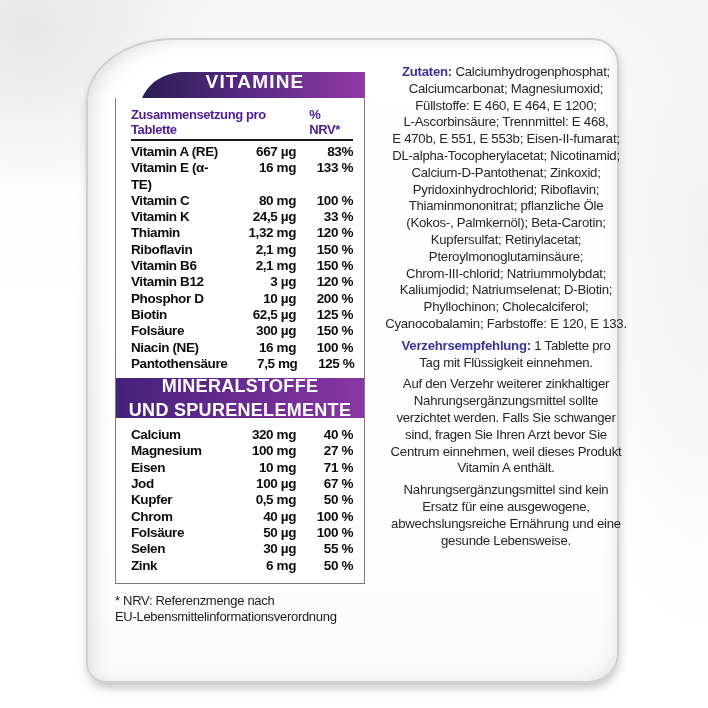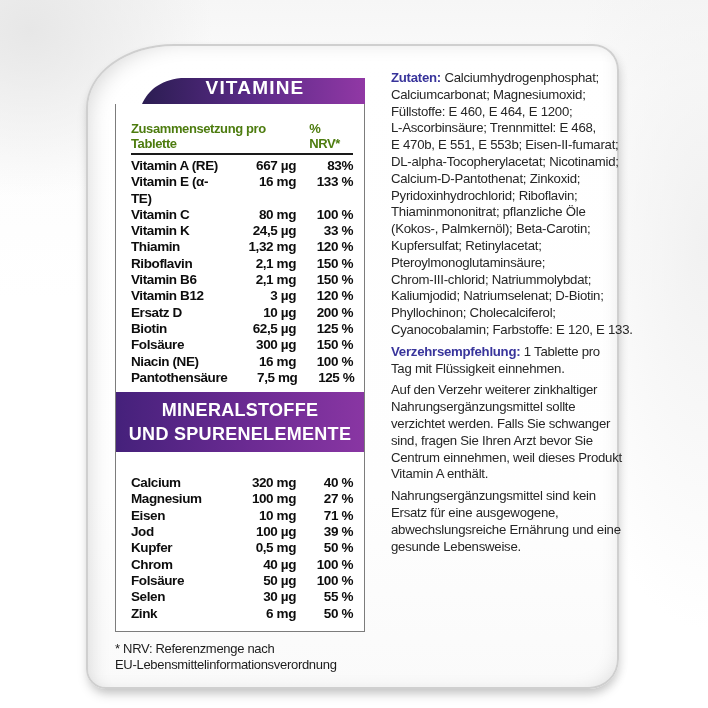--- a/index.html
+++ b/index.html
@@ -9,21 +9,21 @@
     font-family:"Liberation Sans","DejaVu Sans",sans-serif;
   }
   .bg-shade{
     position:absolute;inset:0;
     background:
       radial-gradient(ellipse 260px 240px at 30px 30px, #e7e7e7, rgba(231,231,231,0) 70%),
       radial-gradient(ellipse 200px 520px at 706px 240px, #f1f1f1, rgba(241,241,241,0) 75%),
       linear-gradient(180deg,#f6f6f6 0,#fcfcfc 90px,#ffffff 300px);
   }
   .package{
-    position:absolute;left:86px;top:44px;width:533px;height:645px;
+    position:absolute;left:86px;top:38px;width:533px;height:645px;
     background:linear-gradient(180deg,#ffffff 0,#fefefe 70%,#fafafa 100%);
     border:2px solid #cfcfcf;
     border-radius:88px 26px 30px 20px / 64px 26px 30px 20px;
     box-shadow:0 7px 12px -3px rgba(0,0,0,.22), 3px 3px 8px rgba(0,0,0,.06),
       inset 16px 10px 22px -16px rgba(0,0,0,.16), inset -12px -10px 20px -16px rgba(0,0,0,.12);
     box-sizing:border-box;
   }
   
   .panel{position:absolute;left:27px;top:28px;width:250px;}
   .band-svg{display:block;width:250px;height:30px;}
@@ -31,48 +31,48 @@
   .band-title{
     position:absolute;left:30px;right:0;top:3px;text-align:center;
     color:#ffffff;font-size:19px;font-weight:700;letter-spacing:1.2px;
   }
   .tbox{
     background:#ffffff;
     border-left:1px solid #7c7c7c;border-right:1px solid #7c7c7c;border-bottom:1px solid #7c7c7c;
     box-sizing:border-box;
   }
   .vit-table,.min-table{padding:9px 11px 6px 15px;}
-  .min-table{padding-top:23px;padding-bottom:9px;}
+  .min-table{padding-top:9px;padding-bottom:9px;}
   .thead{
     display:flex;justify-content:space-between;align-items:flex-end;
-    font-size:13px;font-weight:700;color:#4d7c0f;letter-spacing:-0.4px;
-    border-bottom:2px solid #1a1a1a;padding-bottom:2px;margin-bottom:3px;margin-top:8px;
+    font-size:13px;font-weight:700;color:#4c1d95;letter-spacing:-0.4px;
+    border-bottom:2px solid #1a1a1a;padding-bottom:2px;margin-bottom:3px;
   }
   .trow{
     display:grid;grid-template-columns:1fr 70px 57px;
     font-size:13.5px;line-height:16.3px;color:#0d0d0d;letter-spacing:-0.4px;
   }
   .trow .c-label{font-weight:700;}
   .trow .c-amount,.trow .c-nrv{text-align:right;font-weight:600;}
   .tnote{font-size:13.2px;line-height:16.3px;color:#0d0d0d;letter-spacing:-0.4px;}
   .min-band{
-    height:60px;display:flex;flex-direction:column;justify-content:center;align-items:center;
+    height:40px;display:flex;flex-direction:column;justify-content:center;align-items:center;
     background:linear-gradient(90deg,var(--c_mineral_left,#45217b),var(--c_mineral_mid,#6c2b93) 55%,var(--c_mineral_right,#8936a3));
     color:#fff;font-weight:700;font-size:18px;line-height:24px;letter-spacing:0.3px;text-align:center;
   }
   .footnote{
     margin-top:9px;font-size:13px;line-height:16.5px;color:#1c1c1c;letter-spacing:-0.3px;
     white-space:pre-line;
   }
   
   .ingredients{
     position:absolute;left:287px;top:24px;width:262px;
     font-size:13.2px;line-height:16.8px;color:var(--c_text,#262626);letter-spacing:-0.25px;
   }
-  .ingredients p{margin:0 0 5px 16px;white-space:pre-line;}
+  .ingredients p{margin:0 0 5px 0;white-space:pre-line;text-align:center;}
   .plabel{font-weight:700;color:var(--c_label,#38349b);}
 </style>
 </head>
 <body>
 
 <div class="bg-shade"></div>
 
 <div class="package">
 
   <div class="panel">
@@ -139,21 +139,21 @@
     <span class="c-nrv">150 %</span>
   </div>
 
   <div class="trow">
     <span class="c-label">Vitamin B12</span>
     <span class="c-amount">3 µg</span>
     <span class="c-nrv">120 %</span>
   </div>
 
   <div class="trow">
-    <span class="c-label">Ersatz D</span>
+    <span class="c-label">Phosphor D</span>
     <span class="c-amount">10 µg</span>
     <span class="c-nrv">200 %</span>
   </div>
 
   <div class="trow">
     <span class="c-label">Biotin</span>
     <span class="c-amount">62,5 µg</span>
     <span class="c-nrv">125 %</span>
   </div>
 
@@ -199,21 +199,21 @@
 
   <div class="trow">
     <span class="c-label">Eisen</span>
     <span class="c-amount">10 mg</span>
     <span class="c-nrv">71 %</span>
   </div>
 
   <div class="trow">
     <span class="c-label">Jod</span>
     <span class="c-amount">100 µg</span>
-    <span class="c-nrv">39 %</span>
+    <span class="c-nrv">67 %</span>
   </div>
 
   <div class="trow">
     <span class="c-label">Kupfer</span>
     <span class="c-amount">0,5 mg</span>
     <span class="c-nrv">50 %</span>
   </div>
 
   <div class="trow">
     <span class="c-label">Chrom</span>

